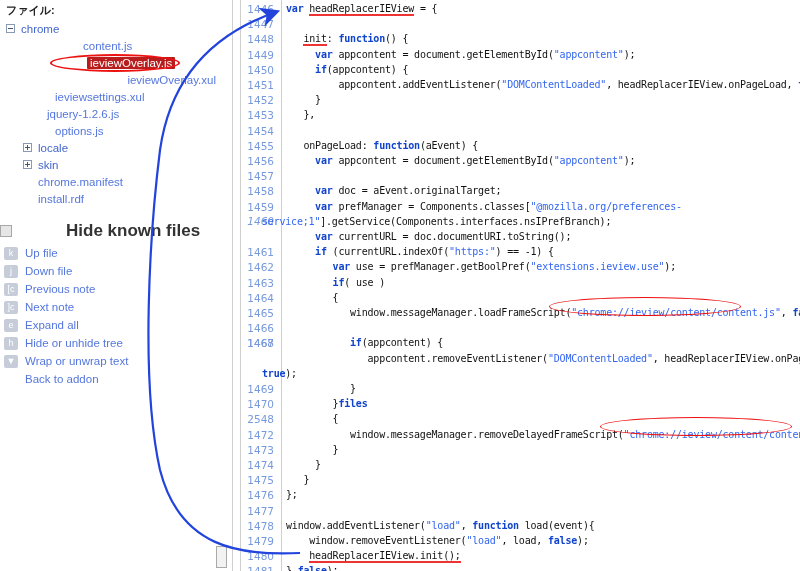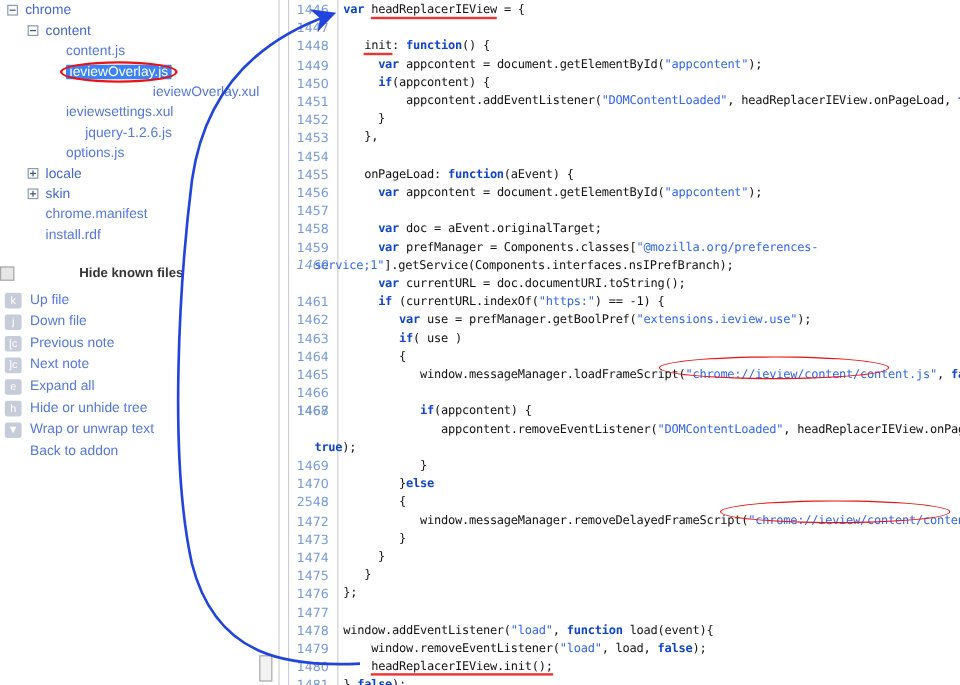--- a/index.html
+++ b/index.html
@@ -59,24 +59,25 @@
     content: "";
     position: absolute;
     left: 3px; top: 1px;
     width: 1px; height: 5px;
     background: #445577;
   }
   .tree-label { color: #4466cc; }
   .tree-row.leaf .tree-label { color: #5577dd; }
   .sel-wrap { position: relative; display: inline-block; }
   .sel-bg {
-    background: #3b82f6;
+    background: #b91c1c;
     color: #ffffff !important;
     padding: 0px 3px;
     border-radius: 1px;
+    margin-left: 32px;
   }
   .red-oval {
     position: absolute;
     left: -5px; top: -3px;
     right: -5px; bottom: -3px;
     border: 2px solid #ee1111;
     border-radius: 50% / 50%;
     pointer-events: none;
   }
 
@@ -88,21 +89,21 @@
     font-size: 11.5px;
   }
   .cb {
     width: 12px; height: 12px;
     border: 1px solid #a8a8a8;
     background: #e6e6e6;
     margin-right: 6px;
     box-sizing: border-box;
     flex: 0 0 auto;
   }
-  .opt-label { font-weight: bold; color: #333333; font-size: 11px; padding-left: 48px; }
+  .opt-label { font-weight: bold; color: #333333; font-size: 17px; padding-left: 48px; }
   .tabstop-row {
     display: flex; align-items: center;
     height: 22px; font-size: 11.5px; color: #222222;
     margin-top: 2px;
   }
   .tabstop-input {
     width: 34px; height: 15px;
     border: 1px solid #999999;
     background: #ffffff;
     font-size: 11.5px;
@@ -203,46 +204,43 @@
     width: 800px; height: 571px;
     pointer-events: none;
   }
 </style>
 </head>
 <body>
 
 <div id="root">
 
   <div id="sidebar">
+    <div class="side-title">ファイル:</div>
     <div class="tree" id="tree-container">
         <div class="tree-row" style="padding-left: 6px;">
           <span class="tw"></span>
           <span class="tree-label">chrome</span>
         </div>
-        <div class="tree-row" style="padding-left: 23px;">
-          <span class="tw"></span>
-          <span class="tree-label">content</span>
+        <div class="tree-row leaf" style="padding-left: 40px; margin-left: 28px;">
+          <span style="width: 9px; margin-right: 6px; display: inline-block; flex: 0 0 auto;"></span>
+          <span class="tree-label">content.js</span>
         </div>
         <div class="tree-row leaf" style="padding-left: 40px;">
           <span style="width: 9px; margin-right: 6px; display: inline-block; flex: 0 0 auto;"></span>
-          <span class="tree-label">content.js</span>
+          <span class="sel-wrap"><span class="tree-label sel-bg">ieviewOverlay.js</span><span class="red-oval"></span></span>
+        </div>
+        <div class="tree-row leaf" style="padding-left: 40px; justify-content: flex-end;">
+          <span style="width: 9px; margin-right: 6px; display: inline-block; flex: 0 0 auto;"></span>
+          <span class="tree-label">ieviewOverlay.xul</span>
         </div>
         <div class="tree-row leaf" style="padding-left: 40px;">
           <span style="width: 9px; margin-right: 6px; display: inline-block; flex: 0 0 auto;"></span>
-          <span class="sel-wrap"><span class="tree-label sel-bg">ieviewOverlay.js</span><span class="red-oval"></span></span>
-        </div>
-        <div class="tree-row leaf" style="padding-left: 40px; justify-content: flex-end;">
-          <span style="width: 9px; margin-right: 6px; display: inline-block; flex: 0 0 auto;"></span>
-          <span class="tree-label">ieviewOverlay.xul</span>
-        </div>
-        <div class="tree-row leaf" style="padding-left: 40px;">
-          <span style="width: 9px; margin-right: 6px; display: inline-block; flex: 0 0 auto;"></span>
           <span class="tree-label">ieviewsettings.xul</span>
         </div>
-        <div class="tree-row leaf" style="padding-left: 56px;">
+        <div class="tree-row leaf" style="padding-left: 32px;">
           <span style="width: 9px; margin-right: 6px; display: inline-block; flex: 0 0 auto;"></span>
           <span class="tree-label">jquery-1.2.6.js</span>
         </div>
         <div class="tree-row leaf" style="padding-left: 40px;">
           <span style="width: 9px; margin-right: 6px; display: inline-block; flex: 0 0 auto;"></span>
           <span class="tree-label">options.js</span>
         </div>
         <div class="tree-row" style="padding-left: 23px; text-align: right;">
           <span class="tw plus"></span>
           <span class="tree-label">locale</span>
@@ -368,21 +366,21 @@
       <div class="cl" style="top: 245.2px; left: 0px;">     <span class="kw">if</span> (currentURL.indexOf(<span class="str">"https:"</span>) == -1) {</div>
       <div class="cl" style="top: 260.4px; left: 0px;">        <span class="kw">var</span> use = prefManager.getBoolPref(<span class="str">"extensions.ieview.use"</span>);</div>
       <div class="cl" style="top: 275.6px; left: 0px;">        <span class="kw">if</span>( use )</div>
       <div class="cl" style="top: 290.8px; left: 0px;">        {</div>
       <div class="cl" style="top: 306px; left: 0px;">           window.messageManager.loadFrameScript(<span class="str">"chrome://ieview/content/content.js"</span>, <span class="kw">false</span>);</div>
       <div class="cl" style="top: 321.2px; left: 0px;"></div>
       <div class="cl" style="top: 336.4px; left: 0px;">           <span class="kw">if</span>(appcontent) {</div>
       <div class="cl" style="top: 351.6px; left: 0px;">              appcontent.removeEventListener(<span class="str">"DOMContentLoaded"</span>, headReplacerIEView.onPageLoad,</div>
       <div class="cl" style="top: 366.8px; left: -24px;"><span class="kw">true</span>);</div>
       <div class="cl" style="top: 382px; left: 0px;">           }</div>
-      <div class="cl" style="top: 397.2px; left: 0px;">        }<span class="kw">else</span></div>
+      <div class="cl" style="top: 397.2px; left: 0px;">        }<span class="kw">files</span></div>
       <div class="cl" style="top: 412.4px; left: 0px;">        {</div>
       <div class="cl" style="top: 427.6px; left: 0px;">           window.messageManager.removeDelayedFrameScript(<span class="str">"chrome://ieview/content/content.js"</span>);</div>
       <div class="cl" style="top: 442.8px; left: 0px;">        }</div>
       <div class="cl" style="top: 458px; left: 0px;">     }</div>
       <div class="cl" style="top: 473.2px; left: 0px;">   }</div>
       <div class="cl" style="top: 488.4px; left: 0px;">};</div>
       <div class="cl" style="top: 503.6px; left: 0px;"></div>
       <div class="cl" style="top: 518.8px; left: 0px;">window.addEventListener(<span class="str">"load"</span>, <span class="kw">function</span> load(event){</div>
       <div class="cl" style="top: 534px; left: 0px;">    window.removeEventListener(<span class="str">"load"</span>, load, <span class="kw">false</span>);</div>
       <div class="cl" style="top: 549.2px; left: 0px;">    <span class="ul">headReplacerIEView.init();</span></div>

